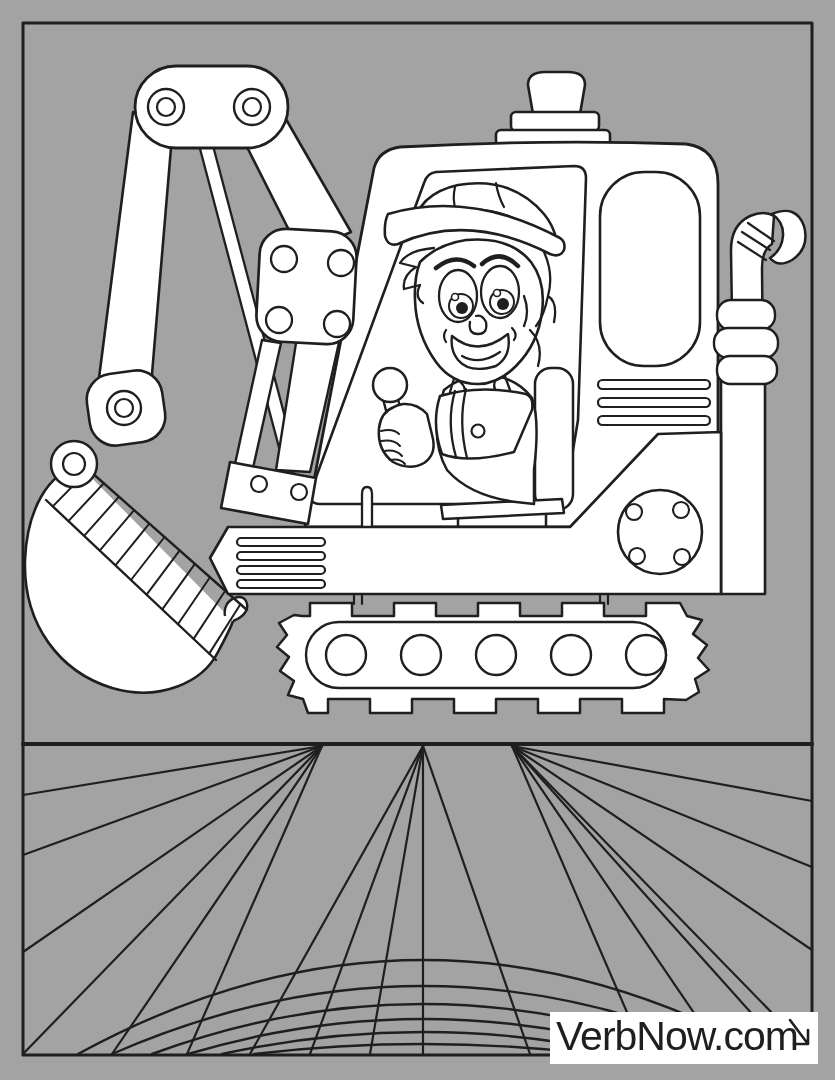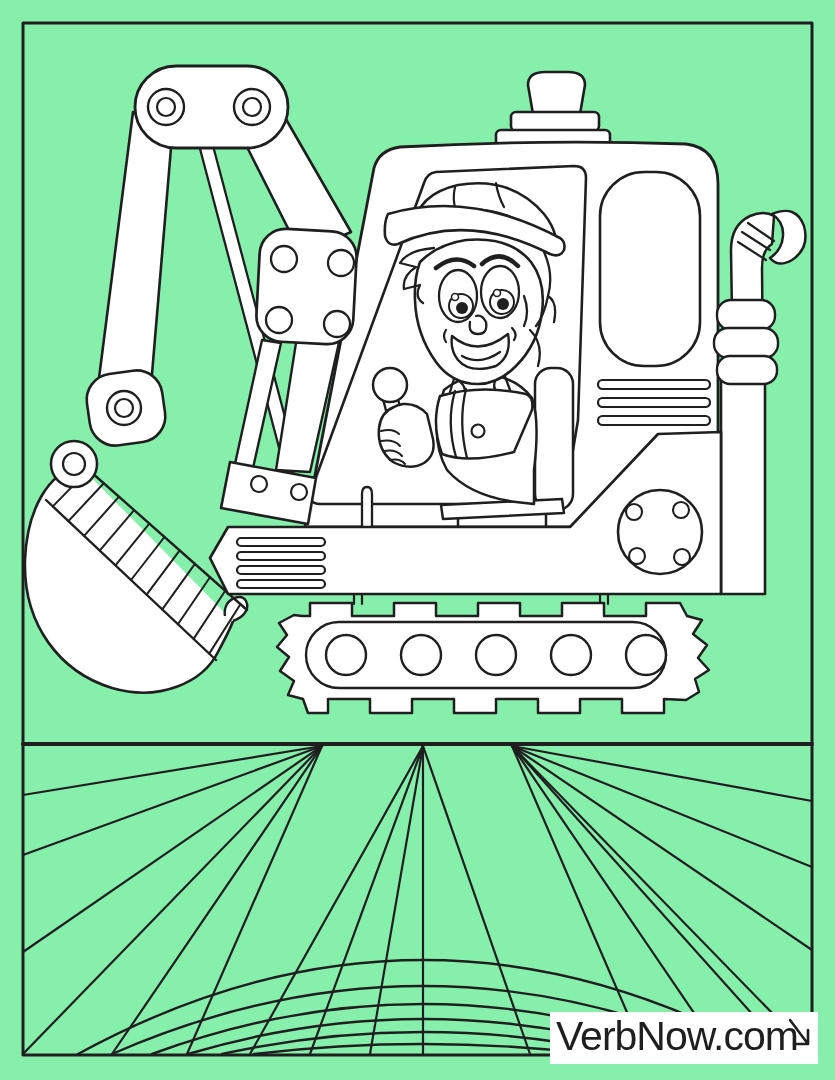--- a/index.html
+++ b/index.html
@@ -1,19 +1,19 @@
 <!DOCTYPE html>
 <html><head>
 <meta charset="utf-8">
 <style>
   html,body{margin:0;padding:0;background:#e8e8e8;}
   .page{
     position:relative;
     width:835px;height:1080px;
-    background:#86efac;
+    background:#a3a3a3;
     font-family:"Liberation Sans", sans-serif;
     overflow:hidden;
   }
   svg{position:absolute;left:0;top:0;}
   .ln{stroke:#1f1f1f;fill:none;stroke-linecap:round;stroke-linejoin:round;}
   .wh{stroke:#1f1f1f;fill:#ffffff;stroke-linejoin:round;}
   .bk{fill:#1f1f1f;stroke:none;}
   .brand-text{
     font-family:"Liberation Sans", sans-serif;
     font-size:41px;

